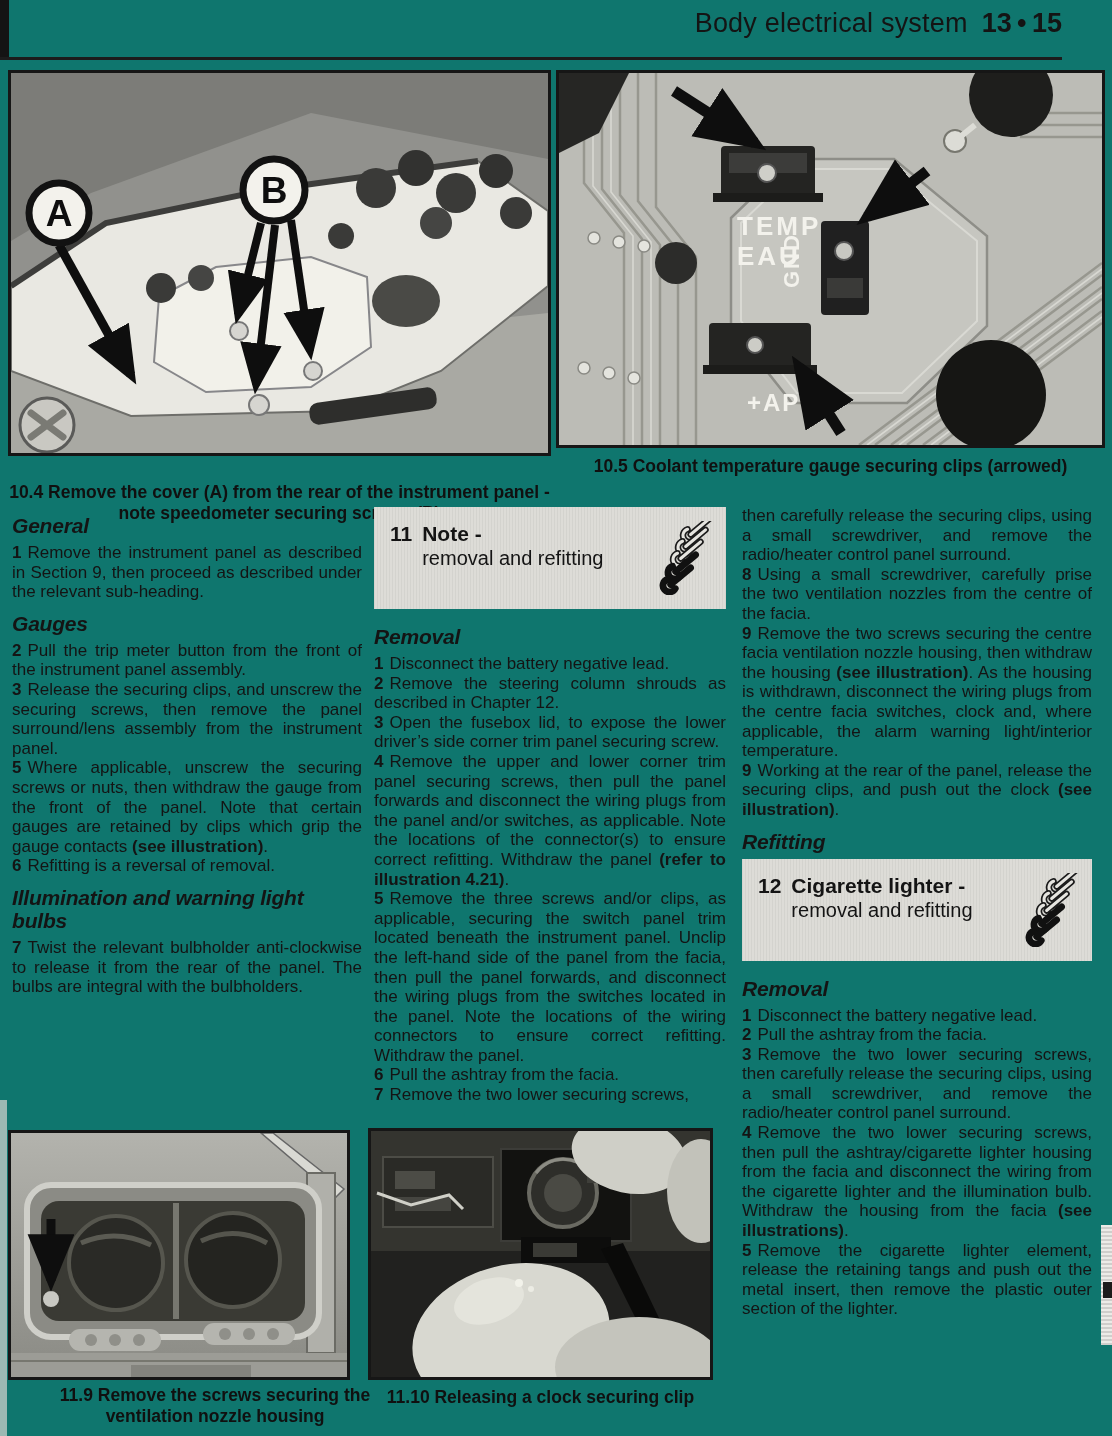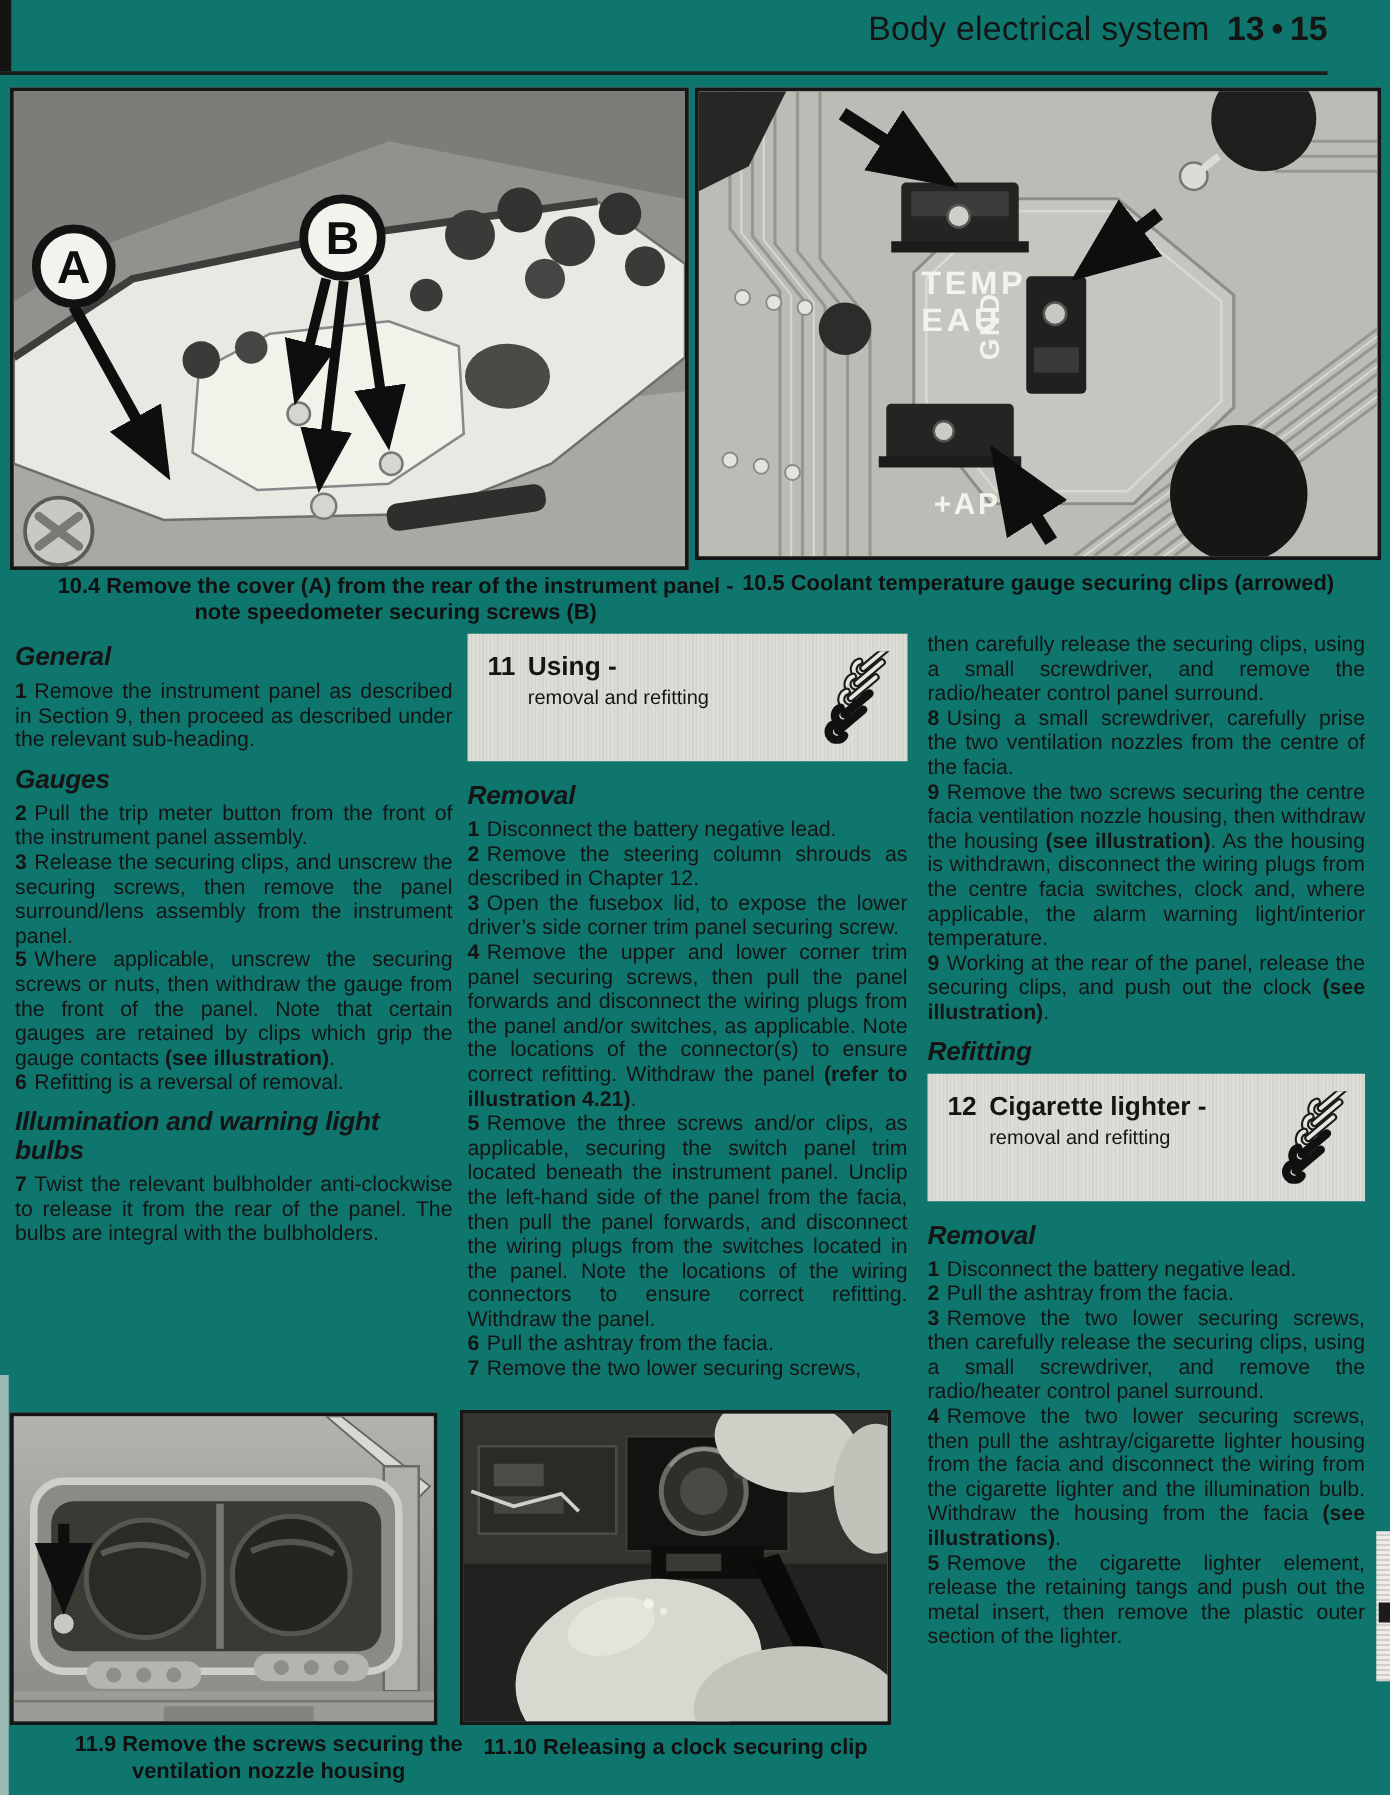--- a/index.html
+++ b/index.html
@@ -25,21 +25,21 @@
   .col{position:absolute;}
   .para{margin:0;text-align:justify;font-size:17px;line-height:19.6px;}
   .pnum{font-weight:bold;padding-right:6px;}
   .subhead{font-style:italic;font-weight:bold;font-size:21px;line-height:23px;margin:10px 0 6px;letter-spacing:-.2px;}
   .col > .subhead:first-child{margin-top:2px;}
   .secbox{background:#dddcd7;background-image:repeating-linear-gradient(90deg,rgba(0,0,0,.045) 0 1px,transparent 1px 3px);
           padding:14px 12px 14px 16px;margin:2px 0 16px;display:flex;justify-content:space-between;align-items:flex-start;min-height:70px;box-sizing:border-box;}
   .secnum{font-weight:bold;font-size:21px;padding-right:10px;line-height:25px;}
   .sectitles{flex:1;}
   .sectitle{font-weight:bold;font-size:21px;line-height:25px;display:block;}
-  .secsub{font-size:16px;line-height:25px;display:block;}
+  .secsub{font-size:20px;line-height:25px;display:block;}
   .wrenches{flex:0 0 auto;margin-left:6px;}
 </style>
 </head>
 <body>
 
 <div class="page">
 
   <div class="edge-mark"></div>
   <div class="edge-strip-left"></div>
   <div class="edge-strip-right"></div>
@@ -154,21 +154,21 @@
       <text x="178" y="162" class="svglabel" font-size="26" letter-spacing="3" fill="#f3f2ec">TEMP</text>
       <text x="178" y="192" class="svglabel" font-size="26" letter-spacing="3" fill="#f3f2ec">EAU</text>
       <text x="240" y="215" class="svglabel" font-size="22" letter-spacing="2" fill="#f3f2ec" transform="rotate(-90 240 215)">GND</text>
       <text x="188" y="338" class="svglabel" font-size="24" letter-spacing="2" fill="#f3f2ec">+APC</text>
       <line x1="115" y1="18" x2="196" y2="70" stroke="#0e0e0e" stroke-width="11" marker-end="url(#ah)"></line>
       <line x1="368" y1="98" x2="308" y2="144" stroke="#0e0e0e" stroke-width="11" marker-end="url(#ah)"></line>
       <line x1="282" y1="360" x2="240" y2="294" stroke="#0e0e0e" stroke-width="11" marker-end="url(#ah)"></line>
     </svg>
   </figure>
 
-  <div class="cap" style="left:8px;top:458px;width:543px;margin-left:37px;">
+  <div class="cap" style="left:8px;top:482px;width:543px;">
     <div>10.4  Remove the cover (A) from the rear of the instrument panel -</div>
     <div>note speedometer securing screws (B)</div>
   </div>
   <div class="cap" style="left:556px;top:456px;width:549px;">
     <div>10.5  Coolant temperature gauge securing clips (arrowed)</div>
   </div>
 
   <div class="col" id="col-left" style="left:12px;top:512px;width:350px;">
       <div class="subhead">General</div>
       <p class="para"><b class="pnum">1</b>Remove the instrument panel as described in Section 9, then proceed as described under the relevant sub-heading.</p>
@@ -178,21 +178,21 @@
       <p class="para"><b class="pnum">5</b>Where applicable, unscrew the securing screws or nuts, then withdraw the gauge from the front of the panel. Note that certain gauges are retained by clips which grip the gauge contacts <b>(see illustration)</b>.</p>
       <p class="para"><b class="pnum">6</b>Refitting is a reversal of removal.</p>
       <div class="subhead">Illumination and warning light bulbs</div>
       <p class="para"><b class="pnum">7</b>Twist the relevant bulbholder anti-clockwise to release it from the rear of the panel. The bulbs are integral with the bulbholders.</p>
     </div>
   <div class="col" id="col-mid" style="left:374px;top:505px;width:352px;">
       <div class="secbox">
         <div class="secbox-text" style="display: flex;">
           <span class="secnum">11</span>
           <span class="sectitles">
-            <span class="sectitle">Using -</span>
+            <span class="sectitle">Note -</span>
             <span class="secsub">removal and refitting</span>
           </span>
         </div>
   <svg class="wrenches" width="56" height="74" viewBox="0 0 56 74">
     <g transform="translate(24,2) rotate(-40 14 7)">
       <path d="M8 1 A6.5 6.5 0 1 0 8 13 M7 7 H33" fill="none" stroke="#1c1c1c" stroke-width="6.4" stroke-linecap="round"></path>
       <path d="M8 1 A6.5 6.5 0 1 0 8 13 M7 7 H33" fill="none" stroke="#e6e5e0" stroke-width="3" stroke-linecap="round"></path>
     </g>
     <g transform="translate(19,14) rotate(-40 14 7)">
       <path d="M8 1 A6.5 6.5 0 1 0 8 13 M7 7 H33" fill="none" stroke="#1c1c1c" stroke-width="6.4" stroke-linecap="round"></path>

